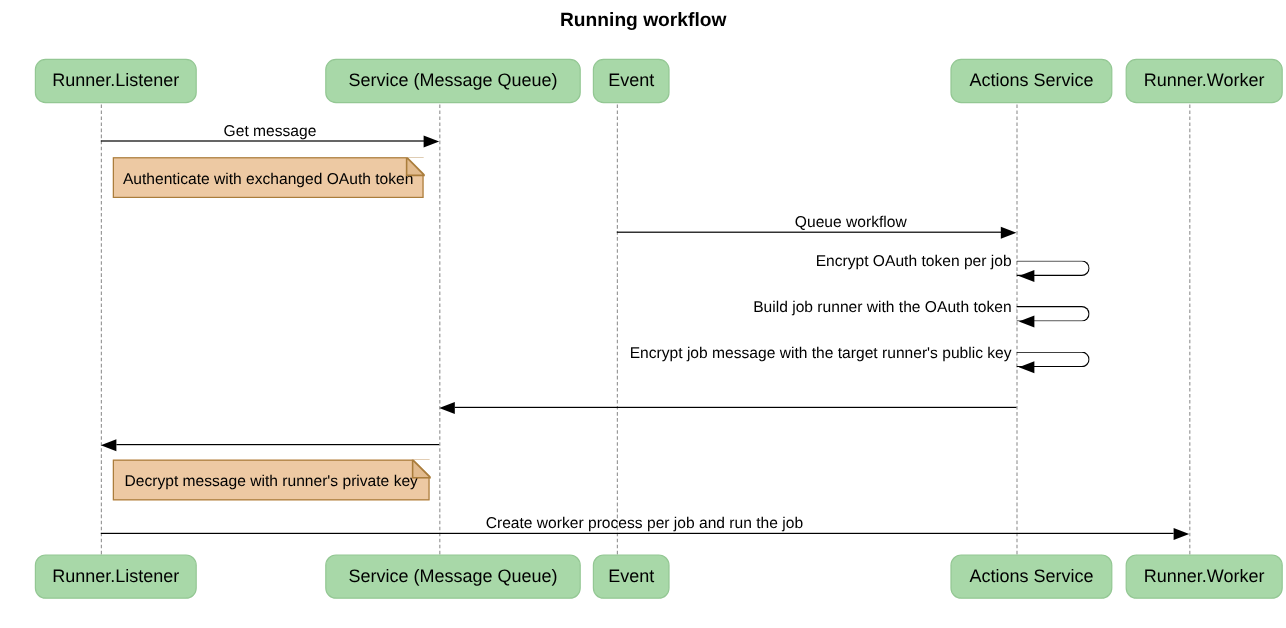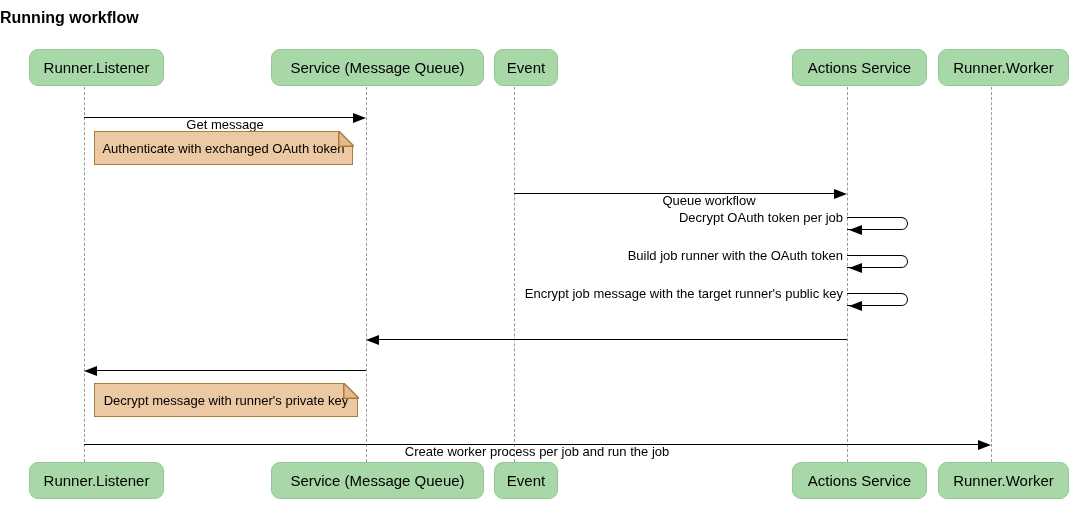--- a/index.html
+++ b/index.html
@@ -3,28 +3,28 @@
 <meta charset="utf-8">
 <style>
   :root{
     --actor-fill:#a8d8a8; --actor-border:#93c793;
     --note-fill:#edc9a3; --note-border:#aa7d3c;
     --lifeline:#9a9a9a; --line:#000000; --text:#000000; --bg:#ffffff;
   }
   html,body{margin:0;padding:0;background:var(--bg);}
   .diagram{position:relative;width:1072px;height:523px;background:var(--bg);
     font-family:"Liberation Sans","DejaVu Sans",sans-serif;color:var(--text);overflow:hidden;}
-  .title{position:absolute;left:0;top:9px;width:1072px;text-align:left;
+  .title{position:absolute;left:0;top:9px;width:1072px;text-align:center;
     font-size:16px;font-weight:bold;}
   .lifeline{position:absolute;width:0;top:87px;height:375px;border-left:1px dashed var(--lifeline);}
   .actor{position:absolute;height:37px;background:var(--actor-fill);
     border:1px solid var(--actor-border);border-radius:9px;box-sizing:border-box;
     display:flex;align-items:center;justify-content:center;font-size:15px;margin-left:12px;}
   .msg-label{position:absolute;height:16px;font-size:13px;line-height:16px;white-space:nowrap;}
-  .center{text-align:center;margin-top:16px;}
+  .center{text-align:center;}
   .right{text-align:right;}
   .line{position:absolute;height:0;border-top:1.5px solid var(--line);}
   .arrow-r{position:absolute;width:0;height:0;border-top:5px solid transparent;
     border-bottom:5px solid transparent;border-left:13px solid var(--line);}
   .arrow-l{position:absolute;width:0;height:0;border-top:5px solid transparent;
     border-bottom:5px solid transparent;border-right:13px solid var(--line);}
   .self-loop{position:absolute;width:61px;height:13px;box-sizing:border-box;
     border:1.5px solid var(--line);border-left:none;border-radius:0 10px 10px 0;}
   .note{position:absolute;height:34px;background:var(--note-fill);
     border:1.5px solid var(--note-border);box-sizing:border-box;
@@ -60,21 +60,21 @@
     <svg class="note-fold" width="16" height="16">
       <path d="M0,0 L16,0 L16,16 Z" fill="#ffffff"></path>
       <path d="M0.75,0 L0.75,15.25 L16,15.25 Z" fill="#e2bb8e" stroke="#aa7d3c" stroke-width="1.5"></path>
     </svg>
   </div>
 
   <div class="msg-label center" style="left:609px;top:177px;width:200px">Queue workflow</div>
   <div class="line" style="left:514px;top:193px;width:321px"></div>
   <div class="arrow-r" style="left:834px;top:189px"></div>
 
-  <div class="msg-label right" style="left:493px;top:210px;width:350px">Decrypt OAuth token per job</div>
+  <div class="msg-label right" style="left:493px;top:210px;width:350px">Encrypt OAuth token per job</div>
   <div class="self-loop" style="left:847px;top:217px"></div>
   <div class="arrow-l" style="left:849px;top:225px"></div>
 
   <div class="msg-label right" style="left:443px;top:248px;width:400px">Build job runner with the OAuth token</div>
   <div class="self-loop" style="left:847px;top:255px"></div>
   <div class="arrow-l" style="left:849px;top:263px"></div>
 
   <div class="msg-label right" style="left:393px;top:286px;width:450px">Encrypt job message with the target runner's public key</div>
   <div class="self-loop" style="left:847px;top:293px"></div>
   <div class="arrow-l" style="left:849px;top:301px"></div>

